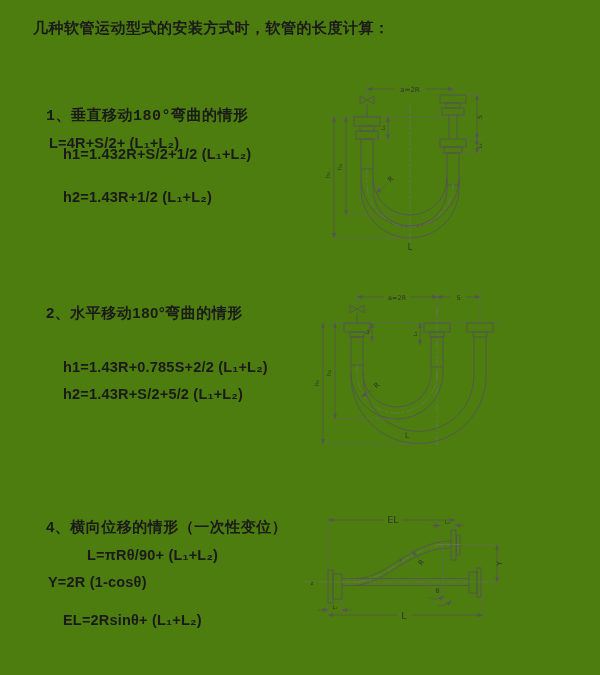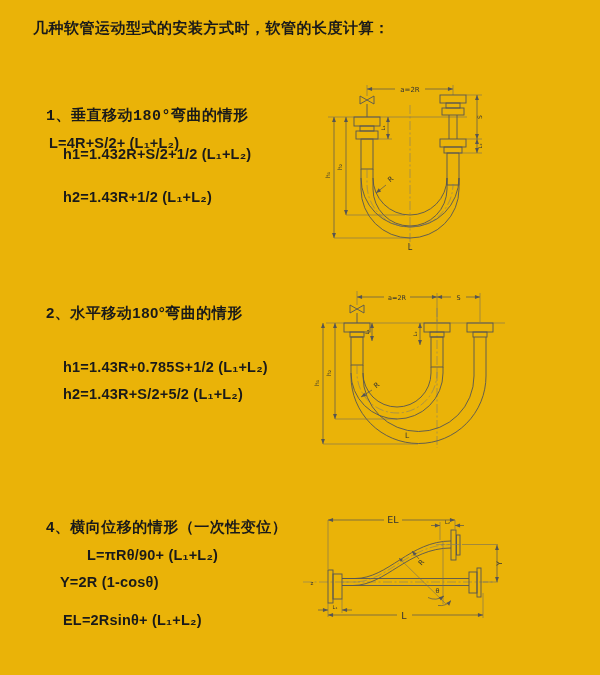--- a/index.html
+++ b/index.html
@@ -1,17 +1,17 @@
 <!DOCTYPE html>
 <html><head>
 <meta charset="utf-8">
 <style>
   html,body { margin:0; padding:0; background:#ffffff; }
   .page {
-    position:relative; width:600px; height:675px; background:#eab308;
+    position:relative; width:600px; height:675px; background:#4d7c0f;
     font-family:"Liberation Sans", sans-serif; color:#1a1a1a; overflow:hidden;
   }
   .title {
     position:absolute; left:33px; top:19px; font-size:15px; font-weight:bold; letter-spacing:.5px;
   }
   .sec-heading { position:absolute; font-size:15px; font-weight:bold; letter-spacing:.5px; }
   .formula { position:absolute; font-size:14.5px; font-weight:bold; letter-spacing:.2px; }
   svg { position:absolute; overflow:visible; }
   .ln  { stroke:#555; stroke-width:0.9; fill:none; }
   .dim { stroke:#555; stroke-width:0.7; fill:none; }
@@ -25,26 +25,26 @@
 <div class="page">
 
   <div class="title">几种软管运动型式的安装方式时，软管的长度计算：</div>
 
   <div class="sec-heading" style="left:46px; top:106px;font-family:Liberation Mono, monospace;">1、垂直移动180°弯曲的情形</div>
   <div class="formula" style="left:49px; top:135px;text-align:center;">L=4R+S/2+ (L₁+L₂)</div>
   <div class="formula" style="left:63px; top:146px;">h1=1.432R+S/2+1/2 (L₁+L₂)</div>
   <div class="formula" style="left:63px; top:189px;">h2=1.43R+1/2 (L₁+L₂)</div>
 
   <div class="sec-heading" style="left:46px; top:304px;">2、水平移动180°弯曲的情形</div>
-  <div class="formula" style="left:63px; top:359px;">h1=1.43R+0.785S+1/2 (L₁+L₂)</div>
+  <div class="formula" style="left:63px; top:359px;">h1=1.43R+0.785S+2/2 (L₁+L₂)</div>
   <div class="formula" style="left:63px; top:386px;">h2=1.43R+S/2+5/2 (L₁+L₂)</div>
 
   <div class="sec-heading" style="left:46px; top:518px;">4、横向位移的情形（一次性变位）</div>
   <div class="formula" style="left:63px; top:547px;margin-left:24px;">L=πRθ/90+ (L₁+L₂)</div>
-  <div class="formula" style="left:60px; top:574px;">Y=2R (1-cosθ)</div>
+  <div class="formula" style="left:48px; top:574px;">Y=2R (1-cosθ)</div>
   <div class="formula" style="left:63px; top:612px;text-align:right;">EL=2Rsinθ+ (L₁+L₂)</div>
 
   <svg style="left:310px; top:72px;" width="290" height="190" viewBox="0 0 290 190">
     <defs>
       <marker id="ar1" viewBox="0 0 10 10" refX="9" refY="5" markerWidth="10" markerHeight="8" orient="auto-start-reverse">
         <path d="M0,1.5 L9,5 L0,8.5 z" fill="#555"></path>
       </marker>
       <pattern id="ht1" patternUnits="userSpaceOnUse" width="3.5" height="3.5">
         <path d="M0,3.5 L3.5,0 M0,0 L3.5,3.5" stroke="#777" stroke-width="0.5"></path>
       </pattern>

